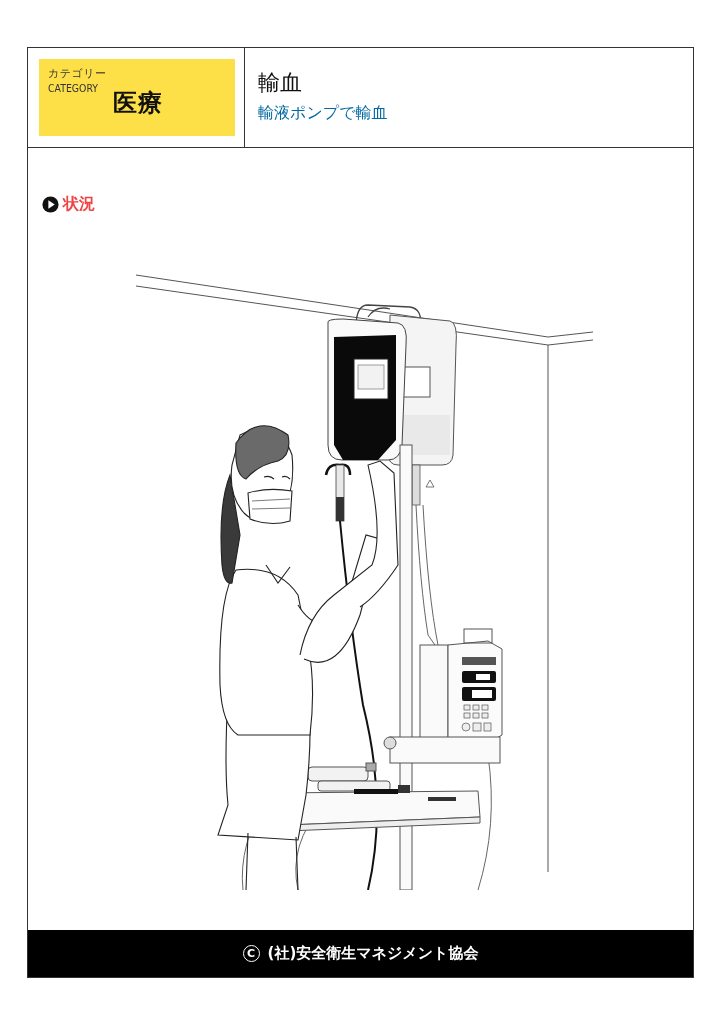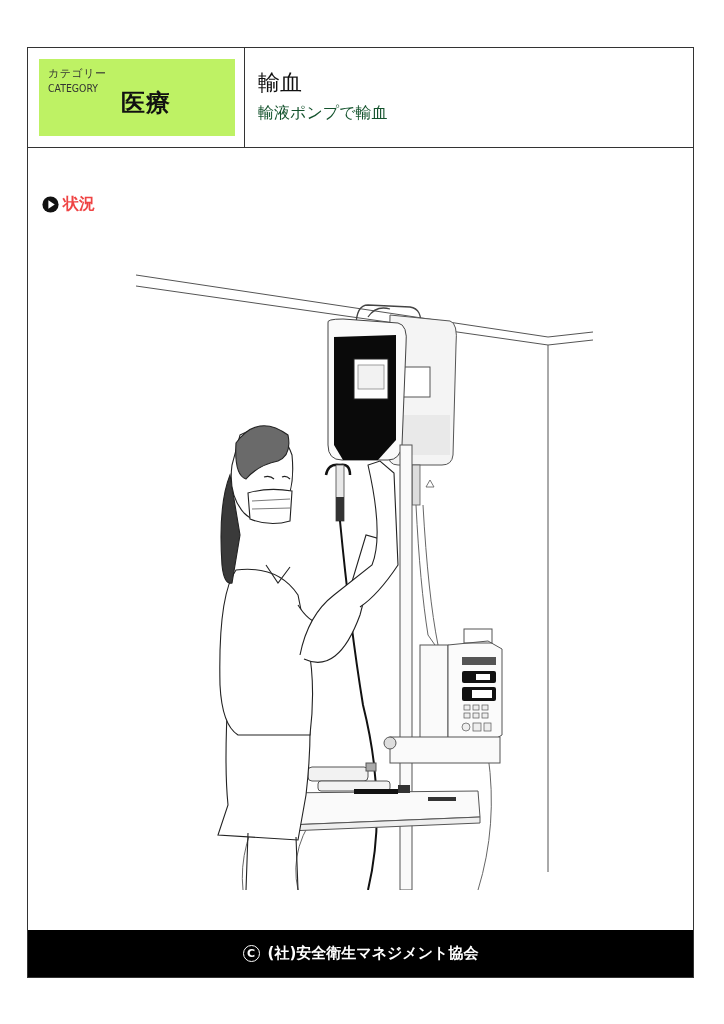--- a/index.html
+++ b/index.html
@@ -41,21 +41,21 @@
       height: 100%;
       border-right: 1.5px solid #333;
       box-sizing: border-box;
     }
     .category-box {
       position: absolute;
       left: 11px;
       top: 11px;
       width: 196px;
       height: 77px;
-      background: #bef264;
+      background: #fde047;
     }
     .category-jp {
       position: absolute;
       left: 9px;
       top: 7px;
       font-size: 11px;
       color: #333;
       letter-spacing: 0.5px;
     }
     .category-en {
@@ -68,21 +68,20 @@
       transform-origin: left;
     }
     .category-value {
       position: absolute;
       left: 74px;
       top: 28px;
       font-size: 24px;
       font-weight: bold;
       color: #111;
       letter-spacing: 1px;
-      margin-left: 8px;
     }
     .title-cell {
       position: absolute;
       left: 217px;
       top: 0;
       right: 0;
       height: 100%;
     }
     .title-main {
       position: absolute;
@@ -90,21 +89,21 @@
       top: 20px;
       font-size: 22px;
       font-weight: normal;
       color: #111;
     }
     .title-sub {
       position: absolute;
       left: 13px;
       top: 55px;
       font-size: 16px;
-      color: #14532d;
+      color: #0369a1;
     }
     .situation-heading {
       position: absolute;
       left: 14px;
       top: 146px;
       display: flex;
       align-items: center;
       font-size: 16px;
       font-weight: bold;
       color: #ef4444;

